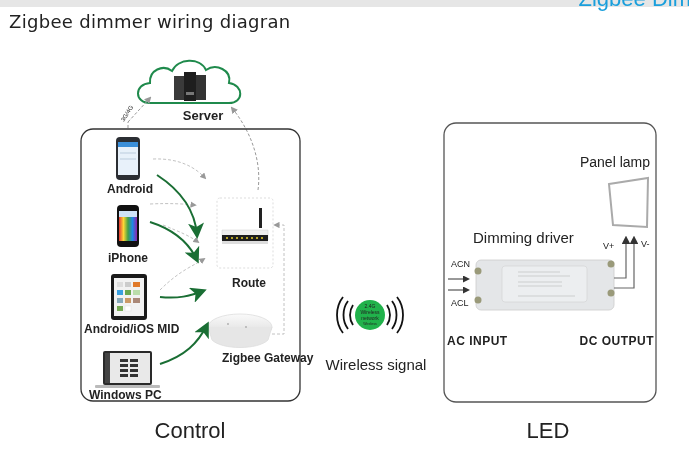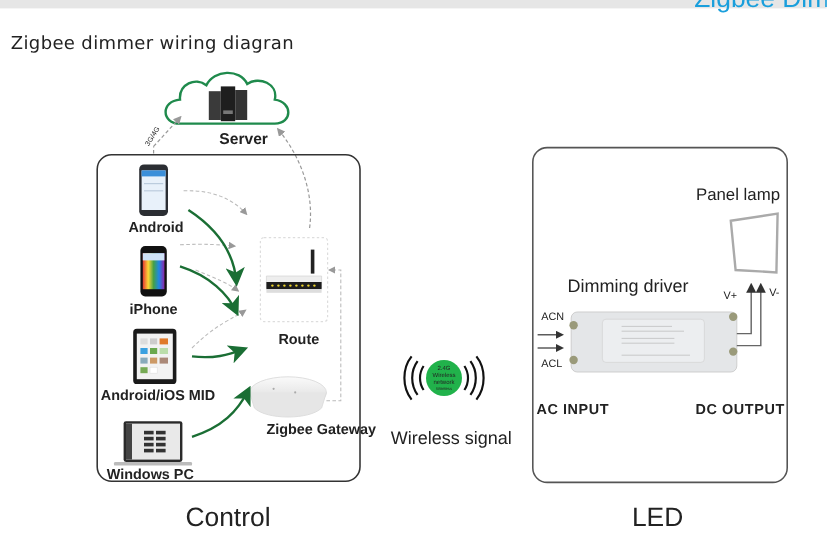--- a/index.html
+++ b/index.html
@@ -1,20 +1,20 @@
 <!DOCTYPE html>
 <html><head>
 <meta charset="utf-8">
 <style>
   html, body { margin:0; padding:0; }
   body { width:689px; height:460px; background:#ffffff; position:relative; overflow:hidden;
          font-family:"Liberation Sans", sans-serif; color:#222; }
   .topbar { position:absolute; left:0; top:0; width:689px; height:7px; background:#e6e6e6; }
   .brand { position:absolute; right:-2px; top:-14px; font-size:22px; color:#1a9fdc; font-family:"Liberation Sans", sans-serif; white-space:nowrap; }
-  .doc-title { position:absolute; left:9px; top:11px; font-size:15px; letter-spacing:0.3px; color:#222; font-family:"DejaVu Sans", sans-serif;margin-top:16px; }
+  .doc-title { position:absolute; left:9px; top:11px; font-size:18px; letter-spacing:0.3px; color:#222; font-family:"DejaVu Sans", sans-serif; }
   svg.diagram { position:absolute; left:0; top:0; }
   .lbl { font-family:"Liberation Sans", sans-serif; font-weight:bold; fill:#222; }
   .lbl-reg { font-family:"Liberation Sans", sans-serif; fill:#222; }
 </style>
 </head>
 <body>
 
 <div class="topbar"></div>
 <div class="brand">Zigbee Dim</div>
 <div class="doc-title">Zigbee dimmer wiring diagran</div>

